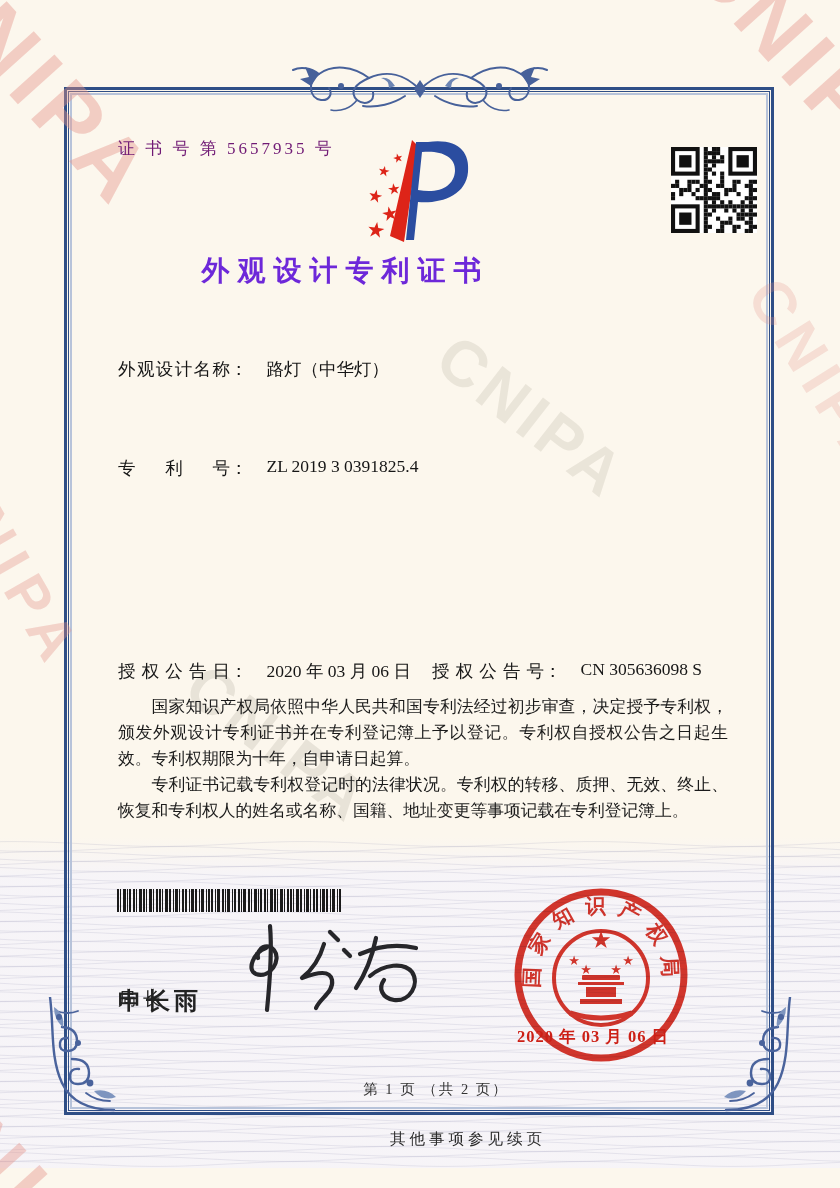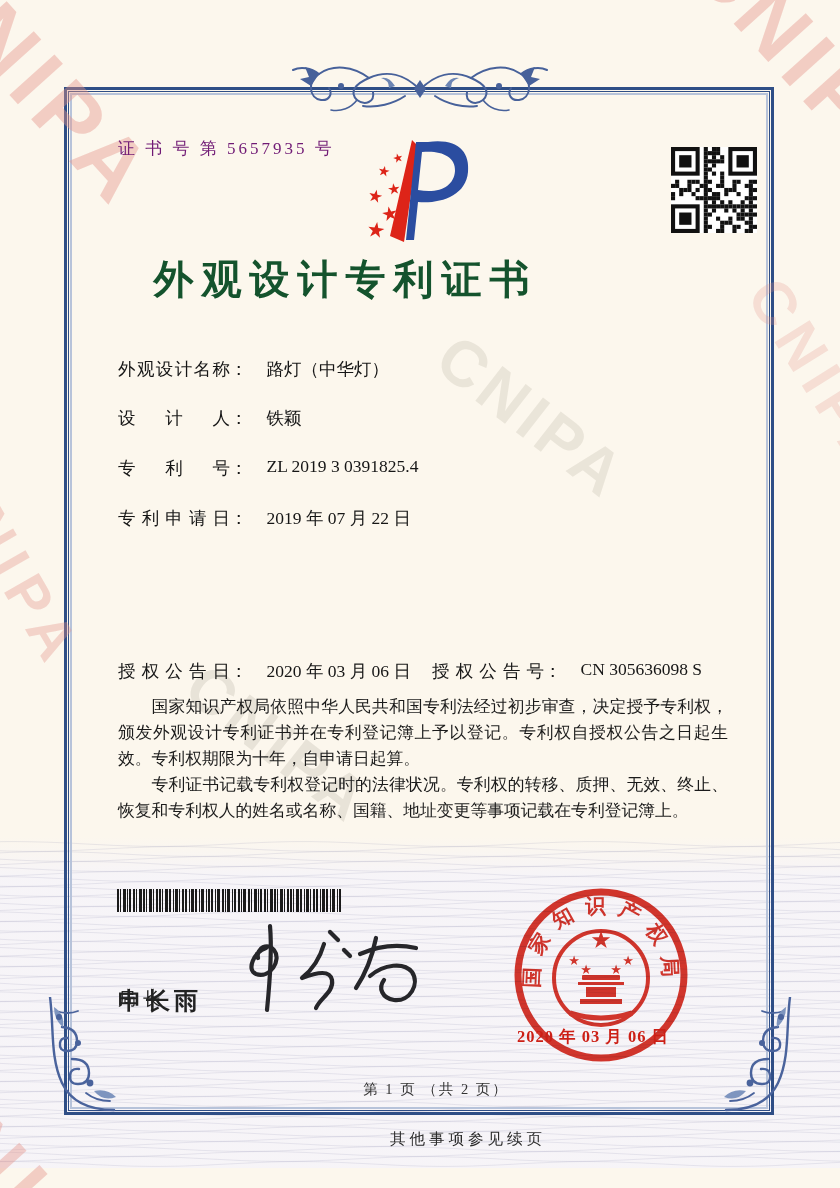--- a/index.html
+++ b/index.html
@@ -32,21 +32,21 @@
   #frame .inner{position:absolute;inset:3px;border:2px solid #b7c3da;}
   .ornament{position:absolute;z-index:4;}
   #orn-top{left:285px;top:56px;}
   #orn-bl{left:42px;top:997px;}
   #orn-br{left:714px;top:997px;transform:scaleX(-1);}
   
   .content{z-index:6;}
   #cert-no{left:118px;top:137px;font-size:17px;letter-spacing:3px;color:#701a75;}
   #logo{left:352px;top:136px;}
   #qr{left:671px;top:147px;}
-  #title{left:0;top:252px;width:691px;text-align:center;font-size:40px;font-weight:bold;letter-spacing:8px;color:#14532d;}
+  #title{left:0;top:252px;width:691px;text-align:center;font-size:28px;font-weight:bold;letter-spacing:8px;color:#6d28d9;}
   .row{position:absolute;left:118px;font-size:17.5px;color:#161616;white-space:nowrap;}
   .f-label{display:inline-block;width:112px;text-align:justify;text-align-last:justify;vertical-align:top;}
   .f-colon{vertical-align:top;}
   .f-value{margin-left:19px;vertical-align:top;}
   #row-address{white-space:normal;}
   #row-address .f-value{display:inline-block;width:448px;line-height:27px;}
   #pair-grant-no{position:absolute;left:314px;top:0;}
   #body-text{left:118px;top:694px;width:610px;font-size:16.8px;line-height:26px;text-align:justify;color:#1b1b1b;}
   #body-text p{margin:0;text-indent:2em;}
   #barcode{left:117px;top:889px;}
@@ -354,28 +354,22 @@
       <rect x="0.00" y="57.33" width="28.67" height="28.67" fill="#111"></rect>
       <rect x="4.10" y="61.43" width="20.48" height="20.48" fill="#fff"></rect>
       <rect x="8.19" y="65.52" width="12.29" height="12.29" fill="#111"></rect>
     </svg>
 
   <div class="abs content" id="title">外观设计专利证书</div>
 
   <div class="row content" style="top:357px">
     <span class="f-label">外观设计名称</span><span class="f-colon">：</span><span class="f-value">路灯（中华灯）</span>
   </div>
-  <div class="row content" style="top:406px">
-    <span class="f-label">设计人</span><span class="f-colon">：</span><span class="f-value">铁颖</span>
-  </div>
   <div class="row content" style="top:456px">
     <span class="f-label">专利号</span><span class="f-colon">：</span><span class="f-value">ZL 2019 3 0391825.4</span>
-  </div>
-  <div class="row content" style="top:506px">
-    <span class="f-label">专利申请日</span><span class="f-colon">：</span><span class="f-value">2019 年 07 月 22 日</span>
   </div>
   <div class="row content" style="top:659px">
     <span>
       <span class="f-label">授权公告日</span><span class="f-colon">：</span><span class="f-value">2020 年 03 月 06 日</span>
     </span>
     <span id="pair-grant-no">
       <span class="f-label">授权公告号</span><span class="f-colon">：</span><span class="f-value">CN 305636098 S</span>
     </span>
   </div>
 

